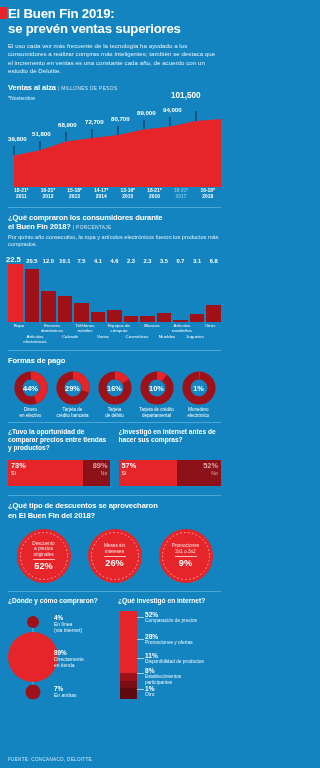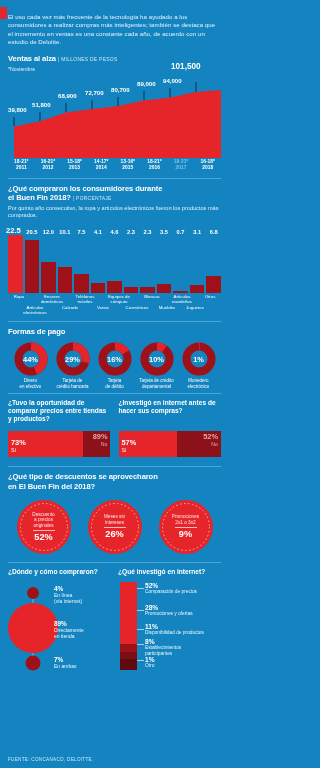--- a/index.html
+++ b/index.html
@@ -70,21 +70,21 @@
     position: absolute; inset: 0; display: flex; align-items: center; justify-content: center;
     font-size: 7.4px; font-weight: bold; color: #ffffff;
   }
   .donut-lab { font-size: 4.5px; line-height: 5.6px; margin-top: 2px; color: #ffffff; }
 
   
   .yesno-row { display: flex; gap: 8px; margin-top: 5px; }
   .yn-block { flex: 1; }
   .yn-q { font-size: 6.6px; font-weight: bold; line-height: 8px; height: 32px; }
   .yn-bars { display: flex; height: 26px; }
-  .yn-yes { background: #e5252a; position: relative; padding: 8px 3px; }
+  .yn-yes { background: #e5252a; position: relative; padding: 2px 3px; }
   .yn-no  { background: #8c1119; position: relative; padding: 2px 3px; text-align: right; }
   .yn-pct { font-size: 7.4px; font-weight: bold; line-height: 8px; }
   .yn-pct.dim { color: #e0a7aa; }
   .yn-sub { font-size: 5.2px; line-height: 6px; }
   .yn-sub.dim { color: #e0a7aa; }
 
   
   .seals { display: flex; justify-content: space-around; margin-top: 7px; }
   .seal { position: relative; width: 58px; height: 58px; }
   .seal svg { position: absolute; inset: 0; }
@@ -117,20 +117,24 @@
 
   .source { font-size: 4.6px; color: #cfe7f5; letter-spacing: 0.3px; position: absolute; left: 8px; bottom: 6px; }
 </style>
 </head>
 <body>
 
 <div class="page">
 
   <div class="header">
     <div class="accent-sq"></div>
+    <div class="title">
+      <div>El Buen Fin 2019:</div>
+      <div>se prevén ventas superiores</div>
+    </div>
     <div class="intro">El uso cada vez más frecuente de la tecnología ha ayudado a los consumidores a realizar compras más inteligentes; también se destaca que el incremento en ventas es una constante cada año, de acuerdo con un estudio de Deloitte.</div>
   </div>
 
   <div style="margin-top:7px;">
     <div class="sec-title">
       <span>Ventas al alza</span>
       <span class="sec-unit">| MILLONES DE PESOS</span>
     </div>
     <div class="sec-note" style="font-size:5.2px;">*Noviembre</div>
 

